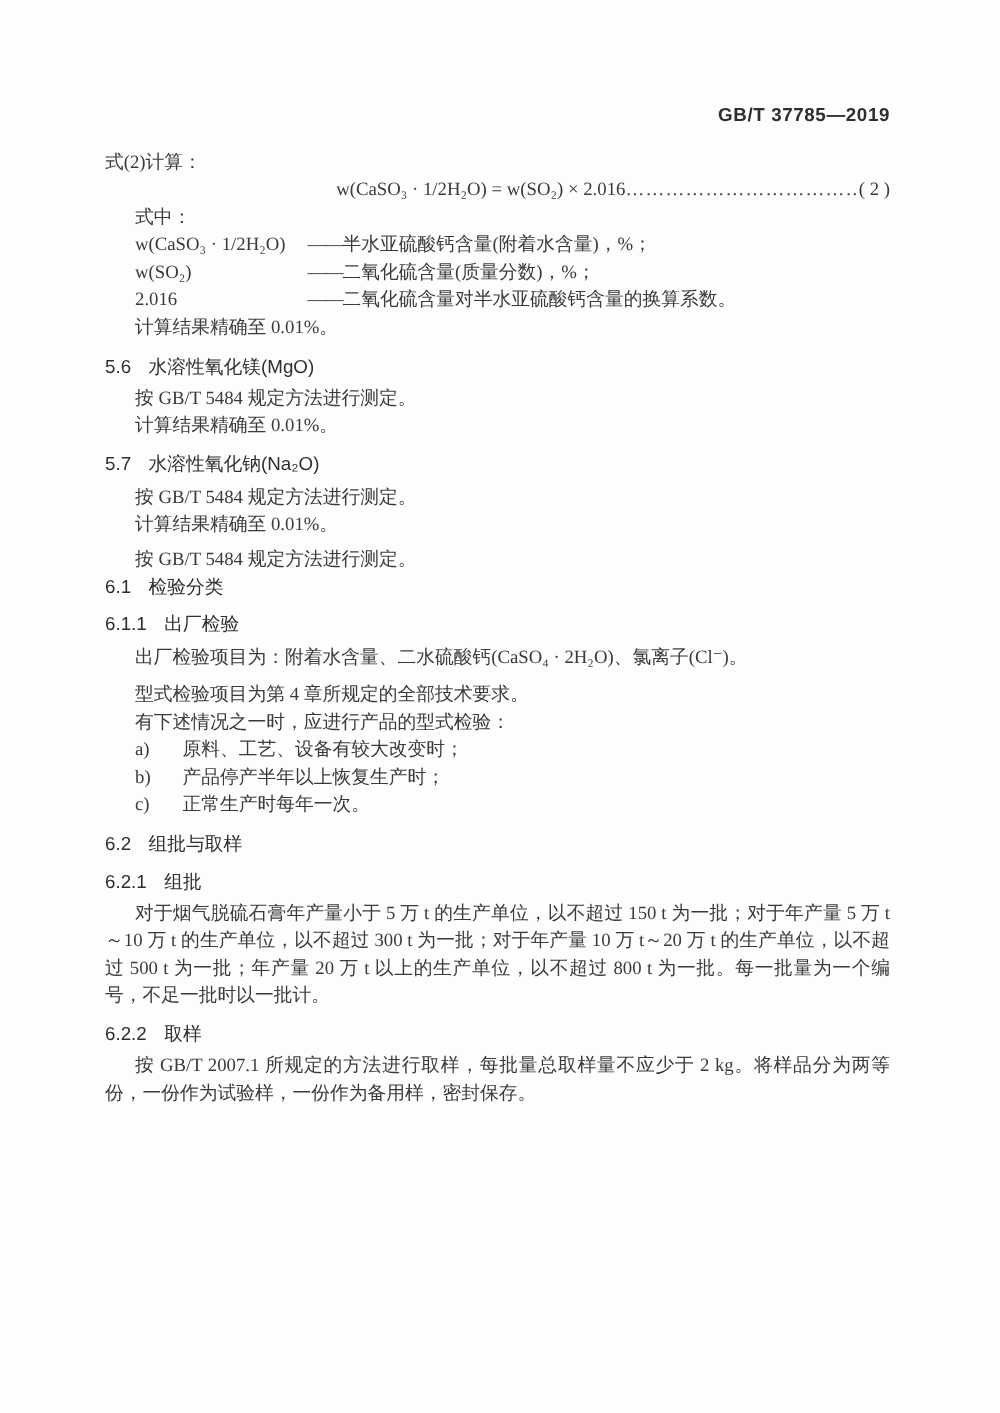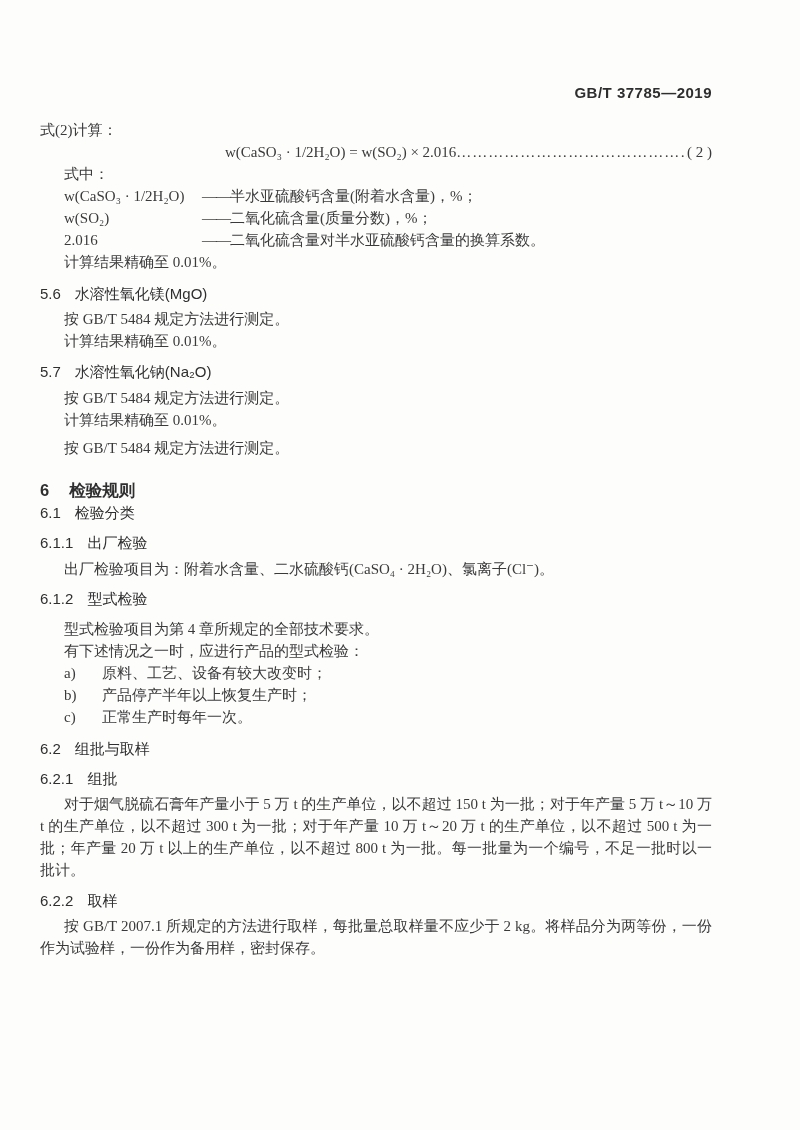--- a/index.html
+++ b/index.html
@@ -1,21 +1,21 @@
 <!DOCTYPE html>
 <html><head>
 <meta charset="utf-8">
 <style>
   html,body{margin:0;padding:0;background:#e8e8e8;}
   .page{
     position:relative;
     width:800px;height:1130px;
     background:#fdfdfc;
     box-sizing:border-box;
-    padding:84px 88px 0 40px;
+    padding:84px 88px 0 84px;
     font-family:"Liberation Serif","DejaVu Serif",serif;
     font-size:15px;line-height:22px;
     color:#3a3a3a;
     overflow:hidden;
   }
   .doc-header{
     text-align:right;
     font-family:"Liberation Sans","DejaVu Sans",sans-serif;
     font-weight:bold;font-size:15px;line-height:18px;
     color:#2e2e2e;
@@ -99,36 +99,30 @@
   <div class="para indent">计算结果精确至 0.01%。</div>
 
   <div class="h2 mt9">
     <span class="h-num">5.7</span><span>水溶性氧化钠(Na₂O)</span>
   </div>
   <div class="para indent mt4">按 GB/T 5484 规定方法进行测定。</div>
   <div class="para indent">计算结果精确至 0.01%。</div>
 
   <div class="para indent mt6">按 GB/T 5484 规定方法进行测定。</div>
 
-  <div class="h1 mt19">
-    <span class="h-num-wide">6</span><span>检验规则</span>
-  </div>
 
   <div class="h2 mt18">
     <span class="h-num">6.1</span><span>检验分类</span>
   </div>
 
   <div class="h3 mt8">
     <span class="h-num">6.1.1</span><span>出厂检验</span>
   </div>
   <div class="para indent mt4">出厂检验项目为：附着水含量、二水硫酸钙(CaSO₄ · 2H₂O)、氯离子(Cl⁻)。</div>
 
-  <div class="h3 mt8">
-    <span class="h-num">6.1.2</span><span>型式检验</span>
-  </div>
   <div class="para indent mt8">型式检验项目为第 4 章所规定的全部技术要求。</div>
   <div class="para indent">有下述情况之一时，应进行产品的型式检验：</div>
 
   <div class="list-item">
     <span class="li-label">a)</span>
     <span class="li-text">原料、工艺、设备有较大改变时；</span>
   </div>
   <div class="list-item">
     <span class="li-label">b)</span>
     <span class="li-text">产品停产半年以上恢复生产时；</span>

